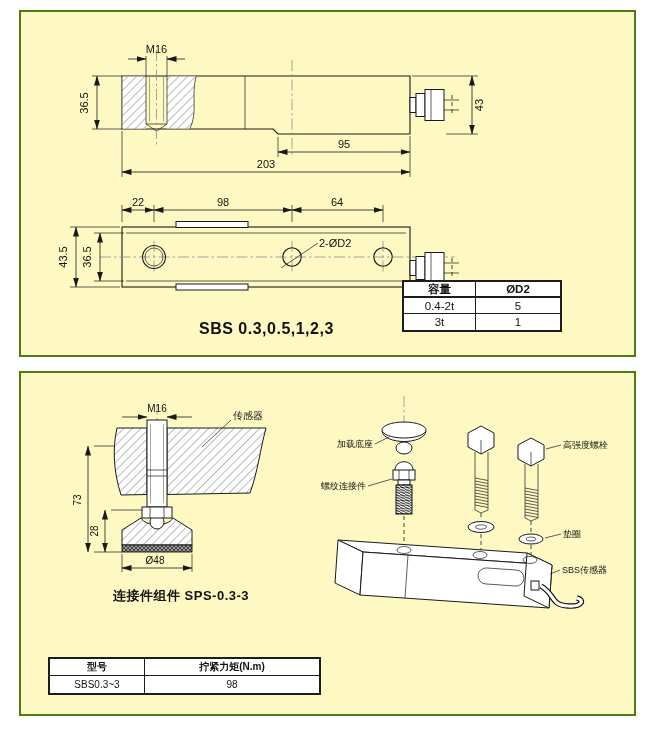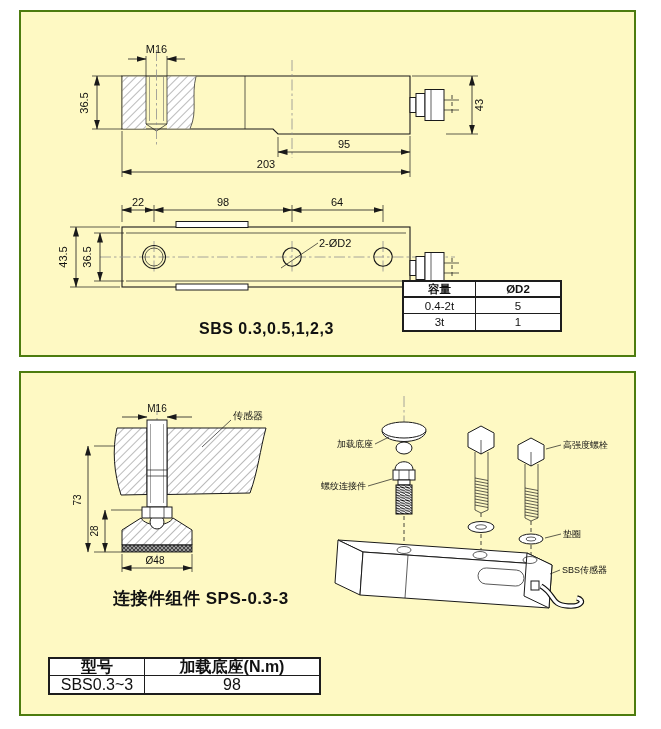--- a/index.html
+++ b/index.html
@@ -21,23 +21,23 @@
   .dt2{font-size:10px}
   .lbl{font-size:9px}
   
   .dtable{position:absolute;display:grid;background:#fff;border:2px solid #1d1d1d;font-size:11.5px}
   .dtable .c{border-right:1px solid #1d1d1d;border-bottom:1px solid #1d1d1d;
              display:flex;align-items:center;justify-content:center;padding:0 2px;box-sizing:border-box}
   .dtable .last-col{border-right:none}
   .dtable .last-row{border-bottom:none}
   .dtable .hd{font-weight:bold}
   #cap-table{left:381px;top:268px;grid-template-columns:72px 84px;grid-auto-rows:16px}
-  #torque-table{left:27px;top:284px;grid-template-columns:95px 174px;grid-auto-rows:17px;font-size:16px}
+  #torque-table{left:27px;top:284px;grid-template-columns:95px 174px;grid-auto-rows:17px;font-size:10px}
   .model-label{position:absolute;left:178px;top:308px;font-weight:bold;font-size:16px;letter-spacing:.5px}
-  .assembly-label{position:absolute;left:92px;top:214px;font-weight:bold;font-size:17px;letter-spacing:.5px}
+  .assembly-label{position:absolute;left:92px;top:214px;font-weight:bold;font-size:13px;letter-spacing:.5px}
 </style>
 </head>
 <body>
 
 <section class="panel" id="panel1">
   <svg class="draw" width="613" height="343" viewBox="21 12 613 343">
     <defs>
       <marker id="ae" viewBox="0 0 10 6" refX="9.5" refY="3" markerWidth="10" markerHeight="6" orient="auto" markerUnits="userSpaceOnUse">
           <path d="M0,0 L10,3 L0,6 Z" fill="#1a1a1a"></path>
         </marker>
@@ -312,17 +312,17 @@
         <line class="thin" x1="560" y1="570" x2="550" y2="574"></line>
         <text class="lbl" x="562" y="573">SBS传感器</text>
       </g>
     </g>
   </svg>
 
   <div class="assembly-label">连接件组件 SPS-0.3-3</div>
 
   <div class="dtable" id="torque-table">
     <div class="c hd">型号</div>
-    <div class="c hd last-col">加载底座(N.m)</div>
+    <div class="c hd last-col">拧紧力矩(N.m)</div>
     <div class="c last-row">SBS0.3~3</div>
     <div class="c last-col last-row">98</div>
   </div>
 </section>
 
 </body></html>

